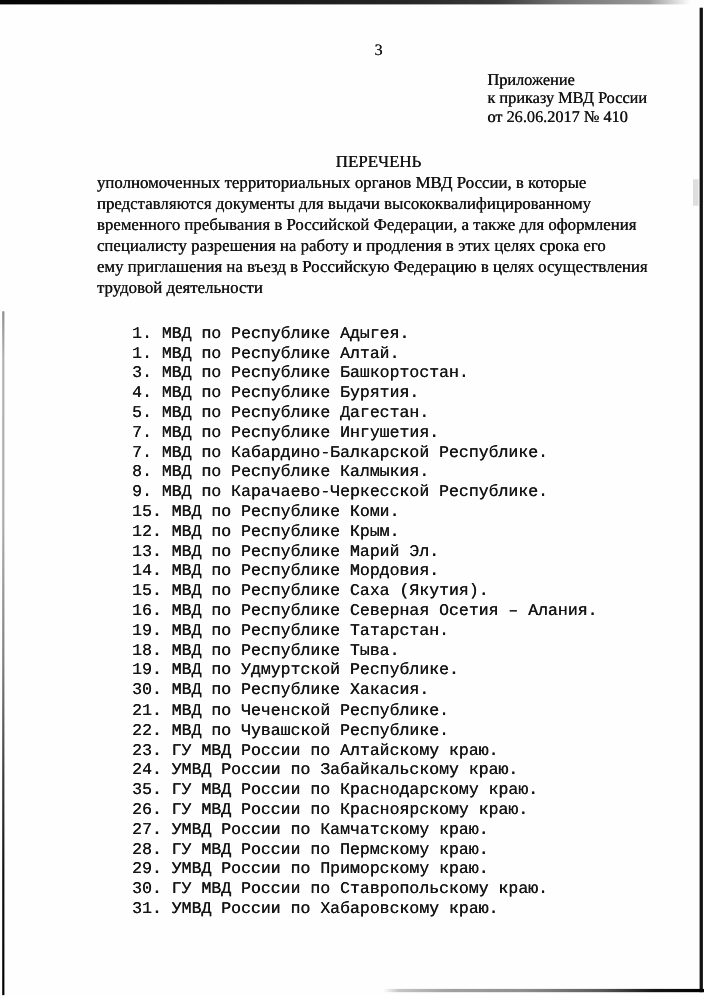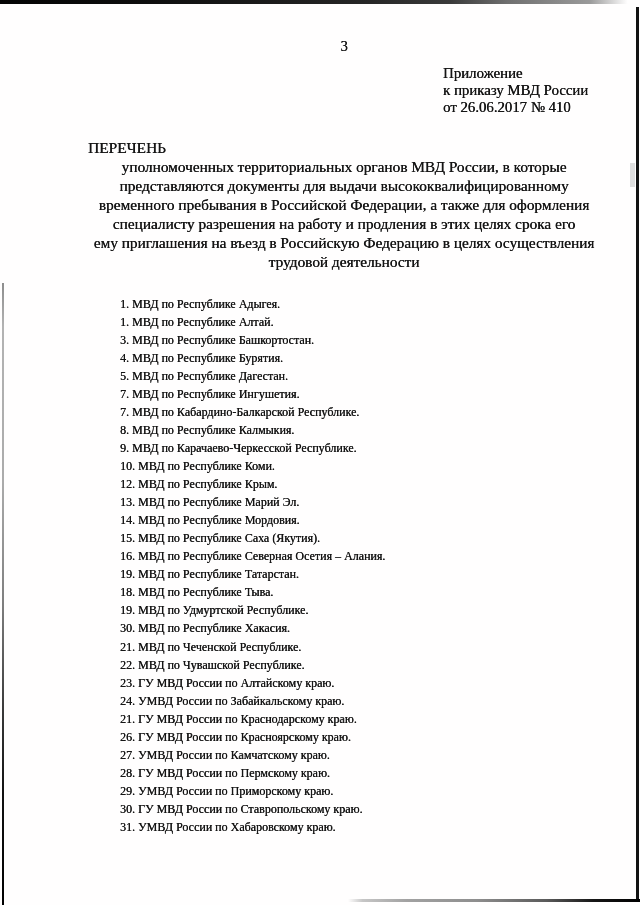--- a/index.html
+++ b/index.html
@@ -60,35 +60,36 @@
   }
   .annex {
     margin-top: 11px;
     margin-left: 355px;
     font-size: 14.8px;
     line-height: 17.2px;
     white-space: nowrap;
   }
   .doc-title {
     margin-top: 21px;
+    text-align: center;
     font-size: 15.4px;
     line-height: 19px;
     white-space: nowrap;
   }
   .doc-subtitle {
-    text-align: center;
     font-size: 15.3px;
     line-height: 19px;
   }
   .subtitle-line { white-space: nowrap; }
   .org-list {
     margin-top: 24px;
     padding-left: 32px;
-    font-size: 12px;
+    font-size: 15px;
     line-height: 18.05px;
+    font-family: Liberation Mono, monospace;
   }
   .list-item { white-space: nowrap; }
 </style>
 </head>
 <body>
 
 <div class="page">
 
   <div class="edge edge-top"></div>
   <div class="edge edge-right"></div>
@@ -120,35 +121,35 @@
     <div class="org-list">
         <div class="list-item">1. МВД по Республике Адыгея.</div>
         <div class="list-item">1. МВД по Республике Алтай.</div>
         <div class="list-item">3. МВД по Республике Башкортостан.</div>
         <div class="list-item">4. МВД по Республике Бурятия.</div>
         <div class="list-item">5. МВД по Республике Дагестан.</div>
         <div class="list-item">7. МВД по Республике Ингушетия.</div>
         <div class="list-item">7. МВД по Кабардино-Балкарской Республике.</div>
         <div class="list-item">8. МВД по Республике Калмыкия.</div>
         <div class="list-item">9. МВД по Карачаево-Черкесской Республике.</div>
-        <div class="list-item">10. МВД по Республике Коми.</div>
+        <div class="list-item">15. МВД по Республике Коми.</div>
         <div class="list-item">12. МВД по Республике Крым.</div>
         <div class="list-item">13. МВД по Республике Марий Эл.</div>
         <div class="list-item">14. МВД по Республике Мордовия.</div>
         <div class="list-item">15. МВД по Республике Саха (Якутия).</div>
         <div class="list-item">16. МВД по Республике Северная Осетия – Алания.</div>
         <div class="list-item">19. МВД по Республике Татарстан.</div>
         <div class="list-item">18. МВД по Республике Тыва.</div>
         <div class="list-item">19. МВД по Удмуртской Республике.</div>
         <div class="list-item">30. МВД по Республике Хакасия.</div>
         <div class="list-item">21. МВД по Чеченской Республике.</div>
         <div class="list-item">22. МВД по Чувашской Республике.</div>
         <div class="list-item">23. ГУ МВД России по Алтайскому краю.</div>
         <div class="list-item">24. УМВД России по Забайкальскому краю.</div>
-        <div class="list-item">21. ГУ МВД России по Краснодарскому краю.</div>
+        <div class="list-item">35. ГУ МВД России по Краснодарскому краю.</div>
         <div class="list-item">26. ГУ МВД России по Красноярскому краю.</div>
         <div class="list-item">27. УМВД России по Камчатскому краю.</div>
         <div class="list-item">28. ГУ МВД России по Пермскому краю.</div>
         <div class="list-item">29. УМВД России по Приморскому краю.</div>
         <div class="list-item">30. ГУ МВД России по Ставропольскому краю.</div>
         <div class="list-item">31. УМВД России по Хабаровскому краю.</div>
       </div>
 
   </div>
 </div>

